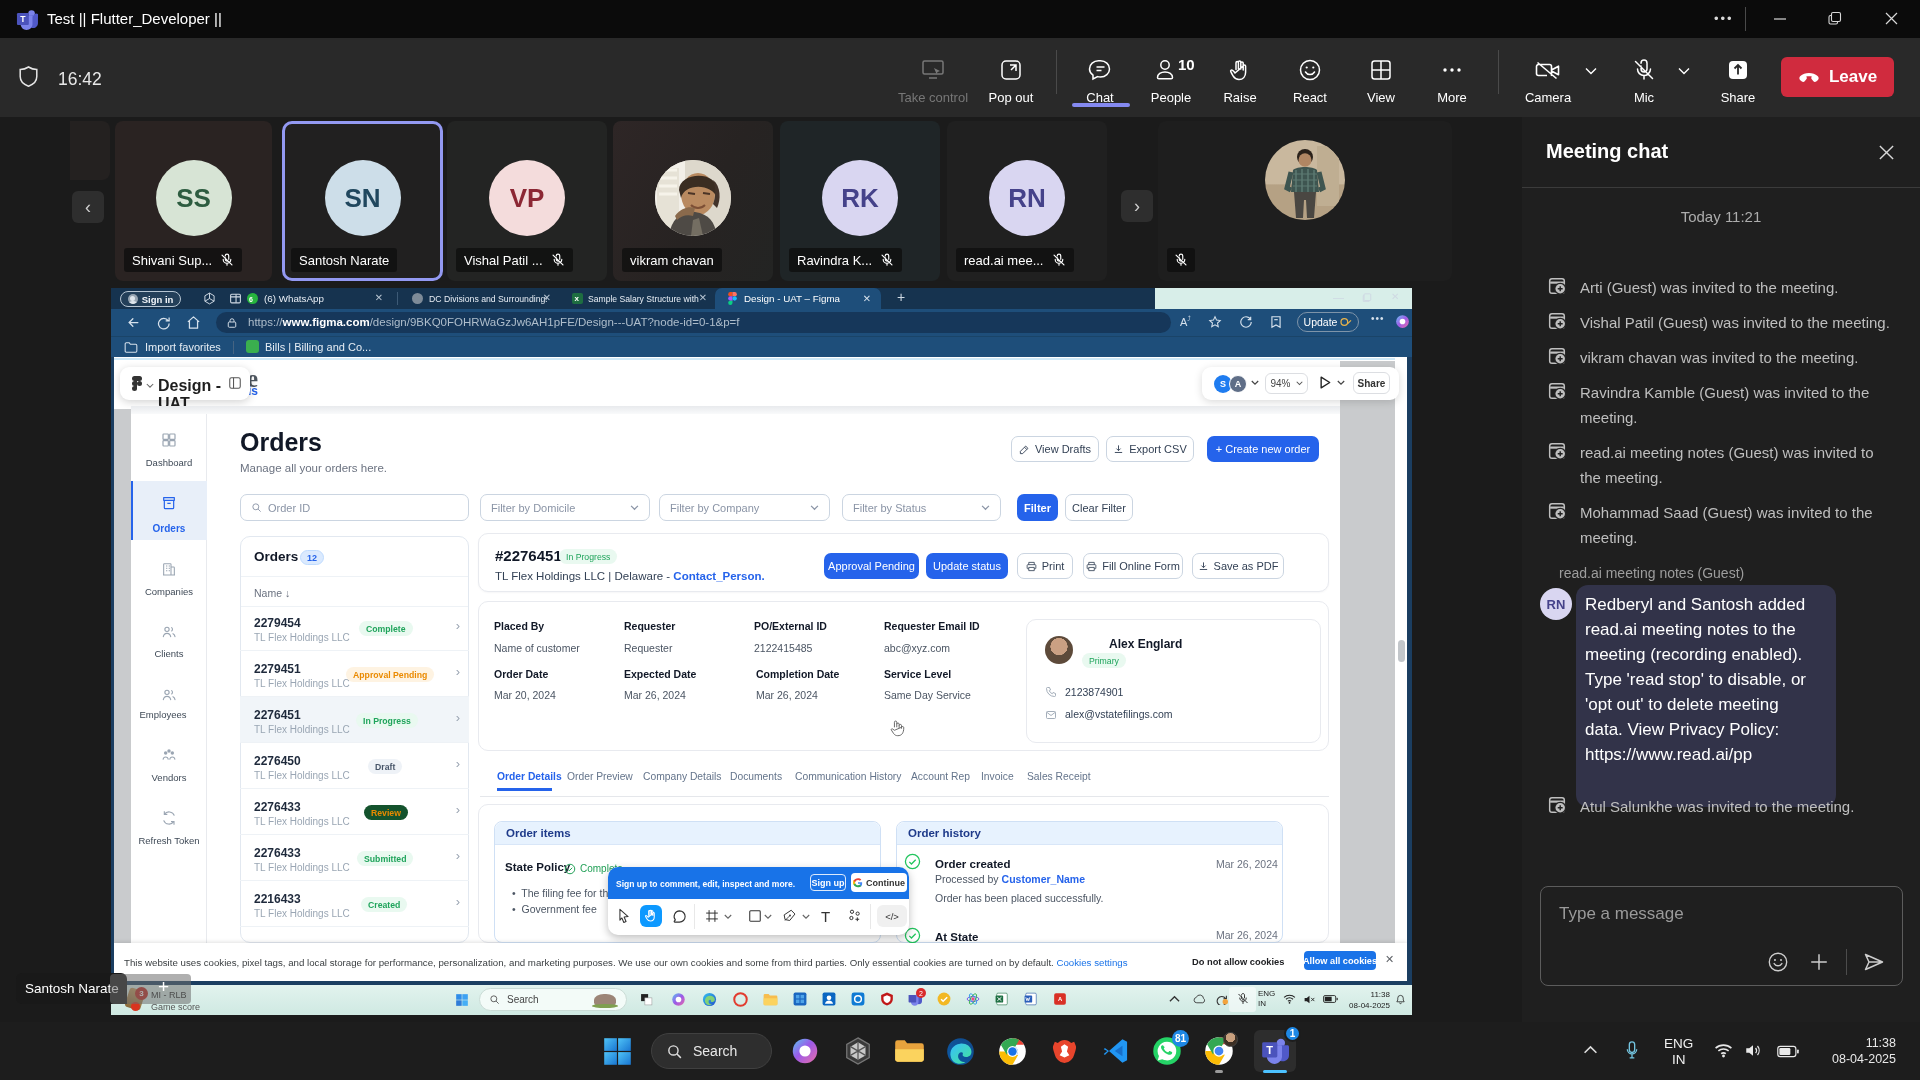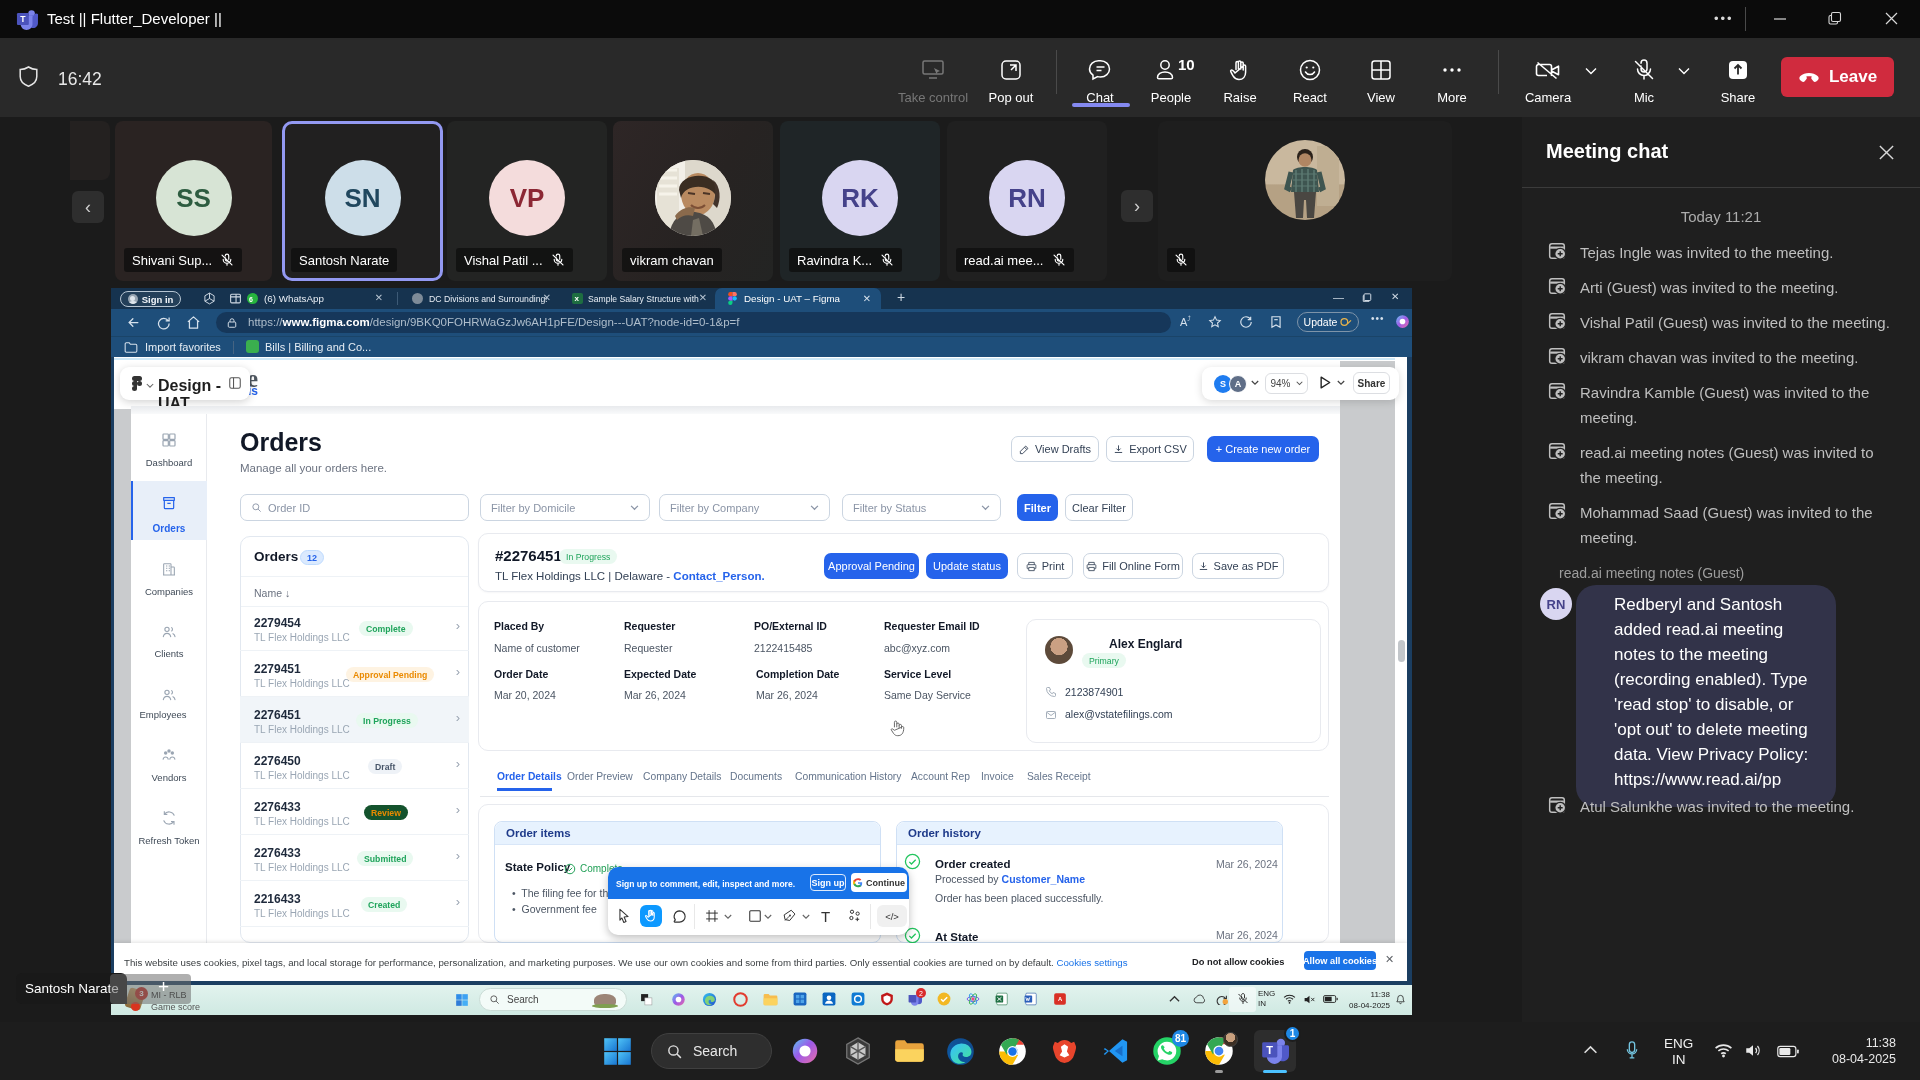--- a/index.html
+++ b/index.html
@@ -32,21 +32,21 @@
   
   #chat { left:1522px; top:117px; width:398px; height:905px; background:#1f1f1f; color:#fff; }
   .sysrow { position:absolute; left:24px; font-size:15px; color:#bfbfbf; }
   .sysrow svg { position:absolute; left:0; top:0px; }
   .sysrow .t { display:block; margin-left:34px; width:314px; line-height:25px; }
 
   
   #share { left:111px; top:288px; width:1301px; height:727px; background:#d8eee9; }
 
   
-  #tabsrow { position:absolute; left:0; top:0; width:1301px; height:21px; background:#16334f; }
+  #tabsrow { position:absolute; left:0; top:0; width:1044px; height:21px; background:#16334f; }
   #addrrow { position:absolute; left:0; top:21px; width:1301px; height:27px; background:#1e4e7a; }
   #favrow  { position:absolute; left:0; top:48px; width:1301px; height:21px; background:#1e4e7a; border-top:1px solid #1a4468;}
   .tab { position:absolute; top:0; height:21px; color:#e8eef5; font-size:9.8px; display:flex; align-items:center; white-space:nowrap; overflow:hidden; }
 
   
   #page { position:absolute; left:3px; top:69px; width:1296px; height:625px; background:#fff; overflow:hidden; }
 
   
   .grey { background:#c9cbcd; }
 
@@ -841,30 +841,20 @@
   </div>
   <div id="chat" class="abs">
     <div style="position:absolute;left:24px;top:23px;font-size:20px;font-weight:700;color:#fff">Meeting chat</div>
 
     <svg style="position:absolute;left:356px;top:27px" width="17" height="17" viewBox="0 0 18 18">
         <path d="M2 2l14 14M16 2L2 16" stroke="#d8d8d8" stroke-width="1.5"></path>
       </svg>
     <div style="position:absolute;left:0;top:70px;width:398px;height:1px;background:#3b3b3b"></div>
     <div style="position:absolute;left:0;top:91px;width:398px;text-align:center;font-size:15px;color:#adadad">Today 11:21</div>
 
-    <div class="sysrow" style="top:123px">
-        <svg width="22" height="22" viewBox="0 0 24 24">
-          <rect x="4" y="4" width="16" height="16" rx="2.5" fill="none" stroke="#bfbfbf" stroke-width="1.6"></rect>
-          <path d="M4.5 8.3h15" stroke="#bfbfbf" stroke-width="2.4"></path>
-          <circle cx="15.5" cy="15" r="6.6" fill="#242424"></circle>
-          <circle cx="15.5" cy="15" r="5.2" fill="#bfbfbf"></circle>
-          <path d="M15.5 12.3v5.4M12.8 15h5.4" stroke="#1f1f1f" stroke-width="1.5"></path>
-        </svg>
-      <span class="t">Tejas Ingle was invited to the meeting.</span>
-      </div>
     <div class="sysrow" style="top:158px">
         <svg width="22" height="22" viewBox="0 0 24 24">
           <rect x="4" y="4" width="16" height="16" rx="2.5" fill="none" stroke="#bfbfbf" stroke-width="1.6"></rect>
           <path d="M4.5 8.3h15" stroke="#bfbfbf" stroke-width="2.4"></path>
           <circle cx="15.5" cy="15" r="6.6" fill="#242424"></circle>
           <circle cx="15.5" cy="15" r="5.2" fill="#bfbfbf"></circle>
           <path d="M15.5 12.3v5.4M12.8 15h5.4" stroke="#1f1f1f" stroke-width="1.5"></path>
         </svg>
       <span class="t">Arti (Guest) was invited to the meeting.</span>
       </div>
@@ -913,36 +903,52 @@
           <rect x="4" y="4" width="16" height="16" rx="2.5" fill="none" stroke="#bfbfbf" stroke-width="1.6"></rect>
           <path d="M4.5 8.3h15" stroke="#bfbfbf" stroke-width="2.4"></path>
           <circle cx="15.5" cy="15" r="6.6" fill="#242424"></circle>
           <circle cx="15.5" cy="15" r="5.2" fill="#bfbfbf"></circle>
           <path d="M15.5 12.3v5.4M12.8 15h5.4" stroke="#1f1f1f" stroke-width="1.5"></path>
         </svg>
       <span class="t">read.ai meeting notes (Guest) was invited to the meeting.</span>
       </div>
 
     <div style="position:absolute;left:37px;top:448px;font-size:14px;color:#9d9d9d">read.ai meeting notes (Guest)</div>
-    <div style="position:absolute;left:54px;top:468px;width:260px;height:222px;background:#323349;border-radius:20px;color:#fff;font-size:17px;line-height:25px;padding:7px 16px 0 38px">
+    <div style="position:absolute;left:54px;top:468px;width:260px;height:222px;background:#323349;border-radius:12px;color:#fff;font-size:17px;line-height:25px;padding:7px 16px 0 9px">
       Redberyl and Santosh added read.ai meeting notes to the meeting (recording enabled). Type 'read stop' to disable, or 'opt out' to delete meeting data. View Privacy Policy: https://www.read.ai/pp
     </div>
     <div style="position:absolute;left:18px;top:471px;width:32px;height:32px;border-radius:50%;background:#d9d6f1;color:#45428a;font-size:13px;font-weight:700;display:flex;align-items:center;justify-content:center">RN</div>
 
     <div class="sysrow" style="top:677px">
         <svg width="22" height="22" viewBox="0 0 24 24">
           <rect x="4" y="4" width="16" height="16" rx="2.5" fill="none" stroke="#bfbfbf" stroke-width="1.6"></rect>
           <path d="M4.5 8.3h15" stroke="#bfbfbf" stroke-width="2.4"></path>
           <circle cx="15.5" cy="15" r="6.6" fill="#242424"></circle>
           <circle cx="15.5" cy="15" r="5.2" fill="#bfbfbf"></circle>
           <path d="M15.5 12.3v5.4M12.8 15h5.4" stroke="#1f1f1f" stroke-width="1.5"></path>
         </svg>
       <span class="t" style="width:340px">Atul Salunkhe was invited to the meeting.</span>
       </div>
 
+    <div style="position:absolute;left:18px;top:769px;width:363px;height:100px;border:1px solid #5c5c5c;border-radius:8px;background:#1f1f1f">
+      <div style="position:absolute;left:18px;top:17px;font-size:17px;color:#9a9a9a">Type a message</div>
+      <svg style="position:absolute;right:113px;bottom:12px" width="22" height="22" viewBox="0 0 24 24">
+          <circle cx="12" cy="12" r="9.5" fill="none" stroke="#cdcdcd" stroke-width="1.5"></circle>
+          <circle cx="8.7" cy="9.8" r="1.1" fill="#cdcdcd"></circle>
+          <circle cx="15.3" cy="9.8" r="1.1" fill="#cdcdcd"></circle>
+          <path d="M7.8 13.7c1 1.5 2.4 2.4 4.2 2.4s3.2-.9 4.2-2.4" fill="none" stroke="#cdcdcd" stroke-width="1.5" stroke-linecap="round"></path>
+        </svg>
+      <svg style="position:absolute;right:72px;bottom:12px" width="22" height="22" viewBox="0 0 24 24">
+          <path d="M12 3.5v17M3.5 12h17" stroke="#cdcdcd" stroke-width="1.6"></path>
+        </svg>
+      <div style="position:absolute;right:55px;bottom:10px;width:1px;height:26px;background:#4c4c4c"></div>
+      <svg style="position:absolute;right:16px;bottom:11px" width="24" height="24" viewBox="0 0 24 24">
+          <path d="M3.5 4.5l17 7.5-17 7.5 3.5-7.5zM7 12h13.5" fill="none" stroke="#cdcdcd" stroke-width="1.5" stroke-linejoin="round"></path>
+        </svg>
+    </div>
   </div>
   <div id="presenter" class="abs" style="left:16px;top:973px;width:111px;height:31px;background:#191919;border-radius:6px 6px 0 6px;color:#fff;font-size:13.5px;display:flex;align-items:center;padding-left:9px;z-index:5">Santosh Narate</div>
   <div class="abs" style="left:110px;top:974px;width:81px;height:30px;background:rgba(110,110,110,0.55);border-radius:4px;z-index:6">
       <span style="position:absolute;left:48px;top:2px;color:#fff;font-size:19px;font-weight:300">+</span>
     </div>
 
   <div id="taskbar" class="abs">
     <svg style="position:absolute;left:603px;top:15px" width="29" height="29" viewBox="0 0 24 24">
         <defs>
           <linearGradient id="win" x1="0" y1="0" x2="1" y2="1">

